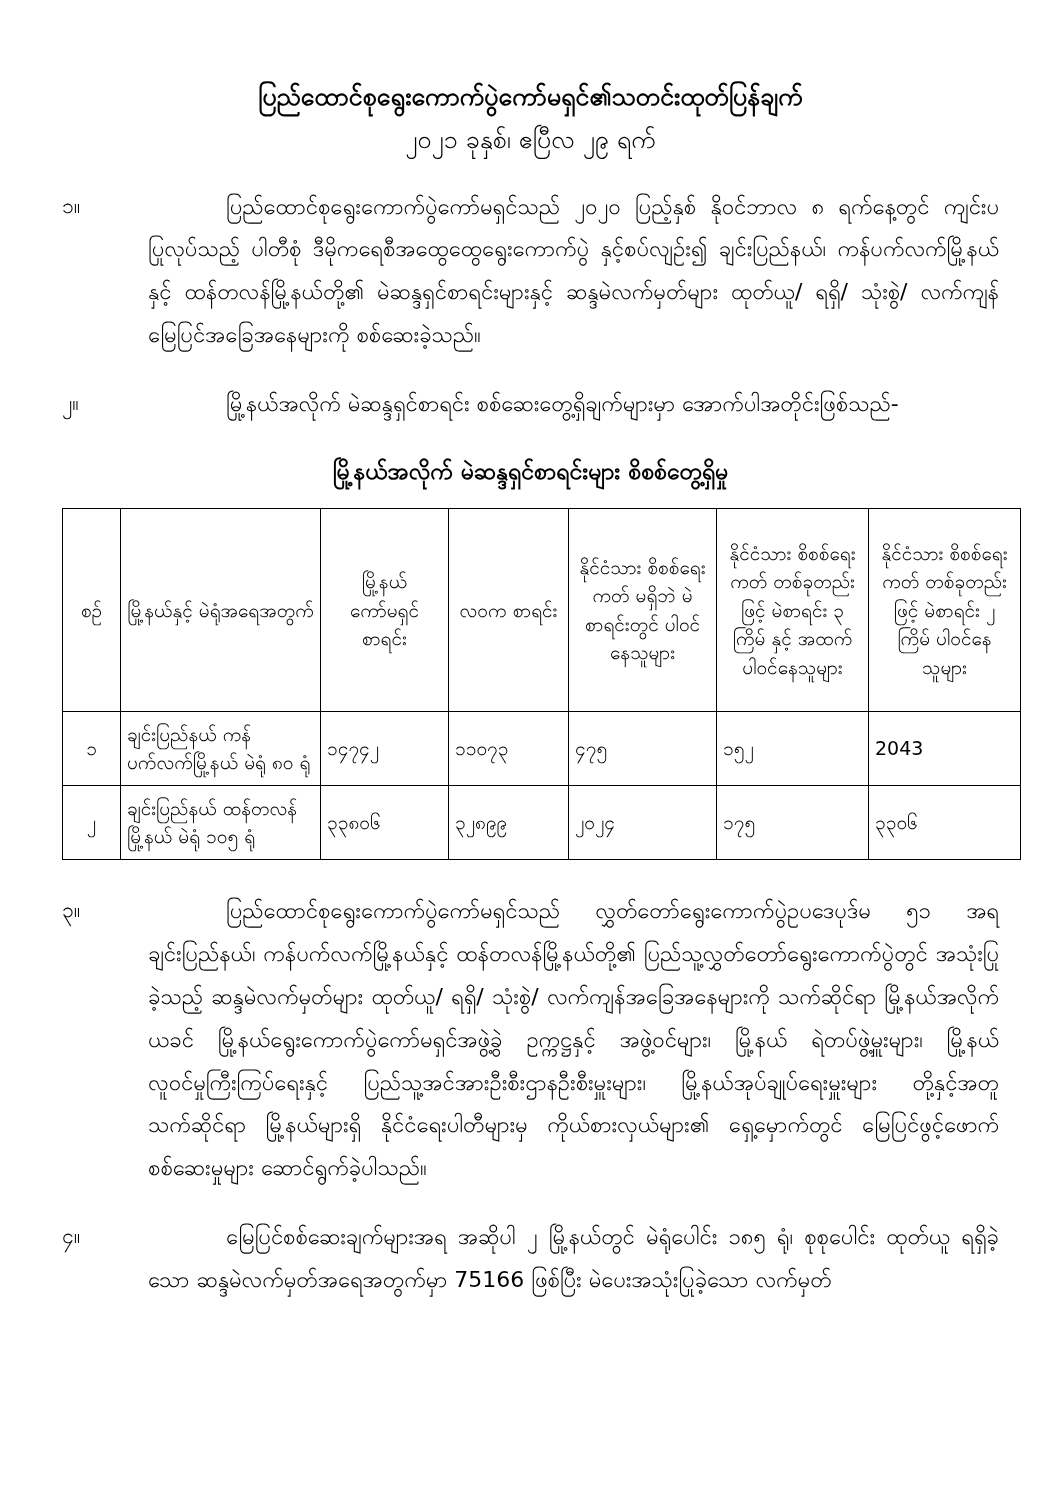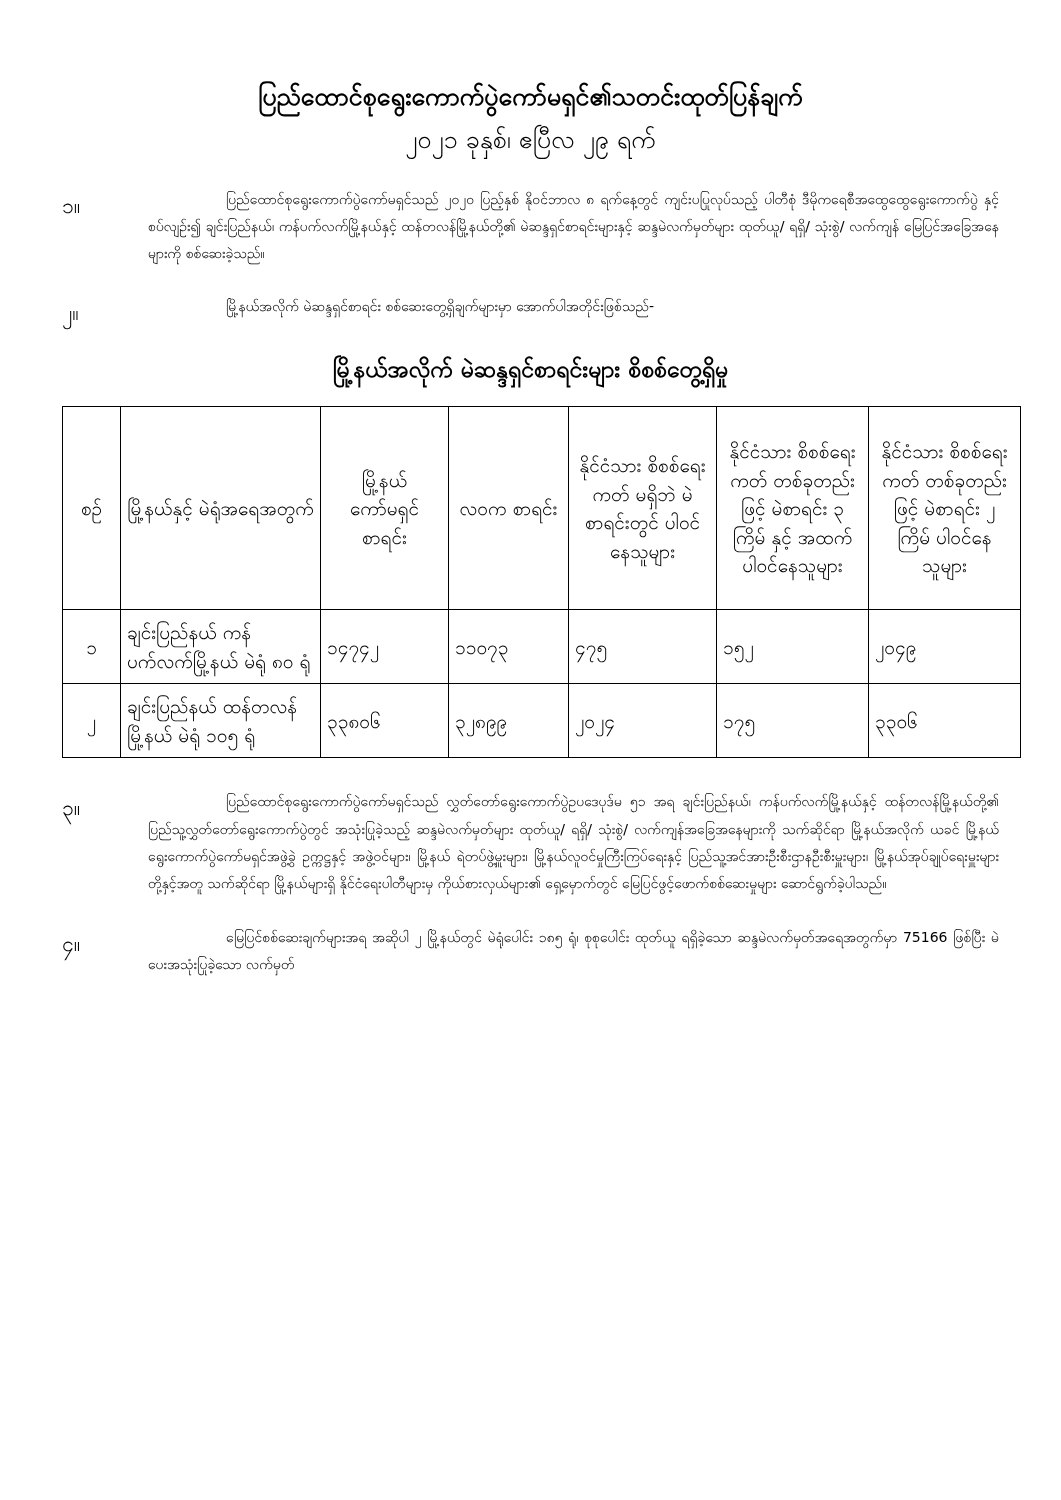--- a/index.html
+++ b/index.html
@@ -46,33 +46,33 @@
     width: 86px;
     flex: 0 0 86px;
     font-size: 21px;
     line-height: 1.95;
   }
   .para .body {
     flex: 1 1 auto;
     text-align: justify;
     text-justify: inter-word;
     text-align-last: left;
-    font-size: 14px;
+    font-size: 22px;
     line-height: 1.95;
   }
   .para .body.indent::before {
     content: "";
     display: inline-block;
     width: 78px;
   }
   .section-heading {
     text-align: center;
     font-size: 23px;
     font-weight: bold;
-    margin-top: 20px;
+    margin-top: 30px;
     margin-bottom: 18px;
   }
   table.data-table {
     border-collapse: collapse;
     width: 100%;
     margin: 0 auto;
     table-layout: fixed;
   }
   table.data-table th,
   table.data-table td {
@@ -158,21 +158,21 @@
       </tr>
     </thead>
     <tbody>
       <tr>
         <td class="cell-no mm">၁</td>
         <td class="cell-town mm">ချင်းပြည်နယ် ကန်ပက်လက်မြို့နယ် မဲရုံ ၈၀ ရုံ</td>
         <td class="cell-num mm">၁၄၇၄၂</td>
         <td class="cell-num mm">၁၁၀၇၃</td>
         <td class="cell-num mm">၄၇၅</td>
         <td class="cell-num mm">၁၅၂</td>
-        <td class="cell-num mm">၂၀၄၉</td>
+        <td class="cell-num mm">2043</td>
       </tr>
       <tr>
         <td class="cell-no mm">၂</td>
         <td class="cell-town mm">ချင်းပြည်နယ် ထန်တလန်မြို့နယ် မဲရုံ ၁၀၅ ရုံ</td>
         <td class="cell-num mm">၃၃၈၀၆</td>
         <td class="cell-num mm">၃၂၈၉၉</td>
         <td class="cell-num mm">၂၀၂၄</td>
         <td class="cell-num mm">၁၇၅</td>
         <td class="cell-num mm">၃၃၀၆</td>
       </tr>

